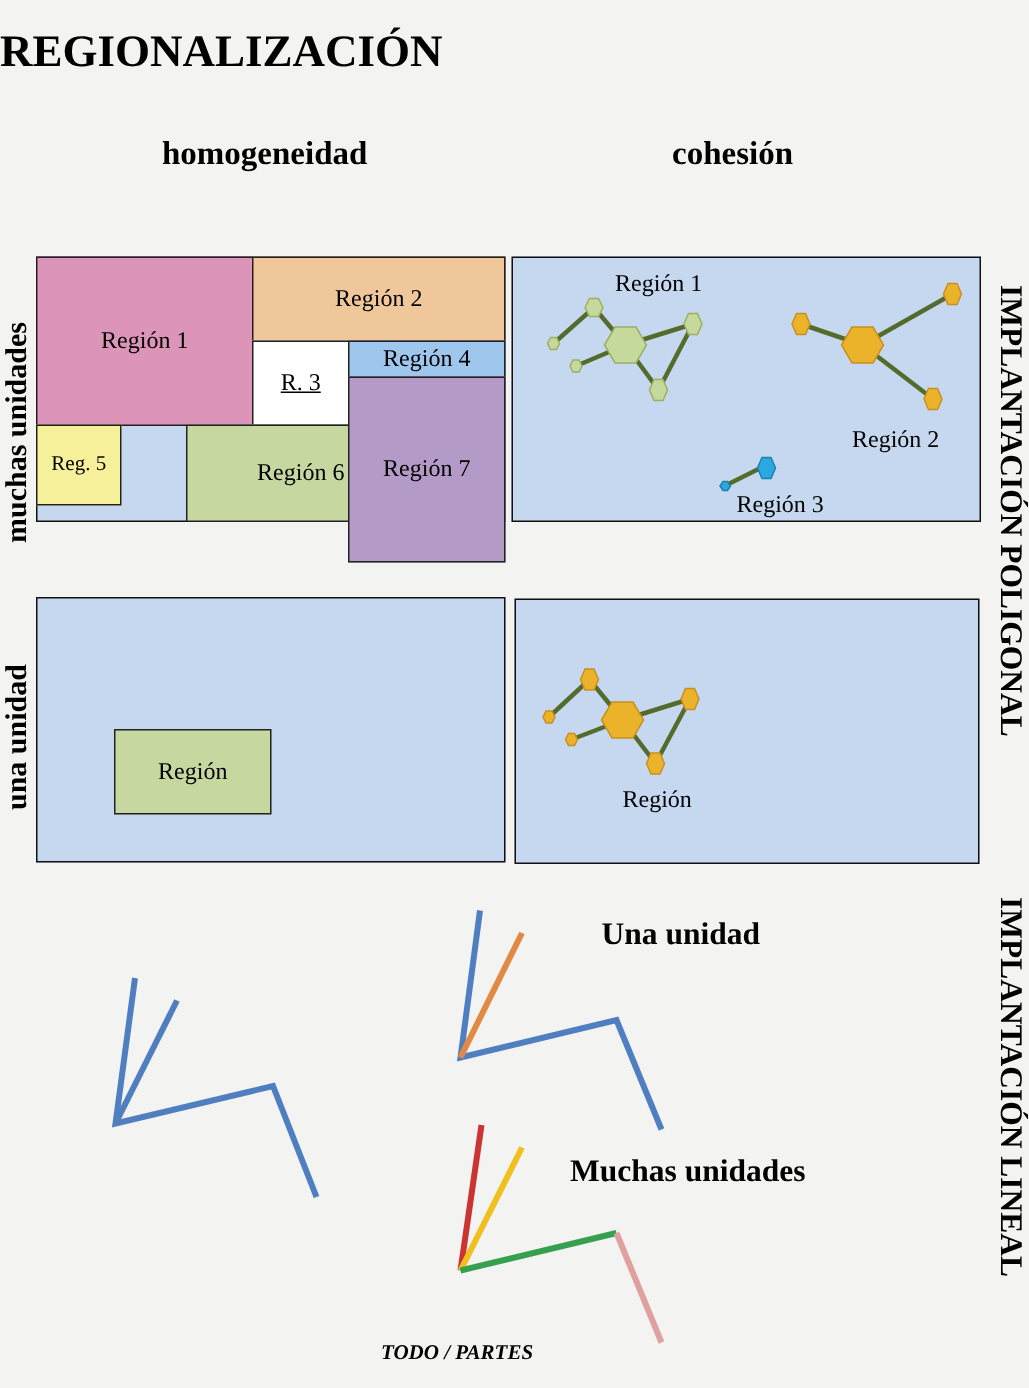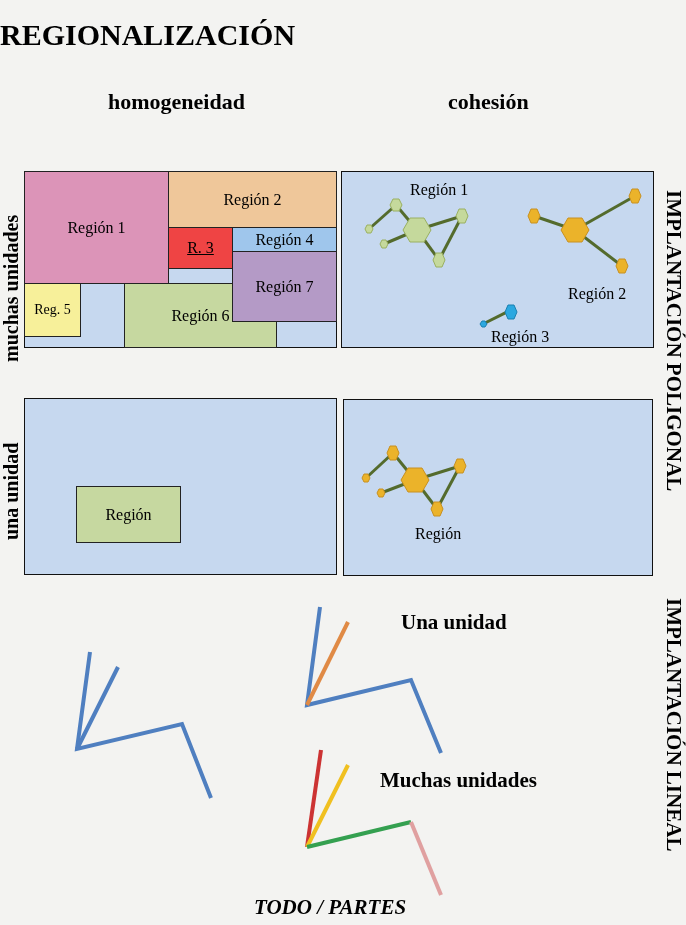--- a/index.html
+++ b/index.html
@@ -8,43 +8,43 @@
   .abs { position:absolute; }
   .title { left:0; width:686px; top:18px; text-align:left; font-size:30px; font-weight:bold; }
   .colh { font-size:22px; font-weight:bold; top:89px; }
   .vlabel { font-weight:bold; font-size:20px; white-space:nowrap; transform-origin:0 0; }
   .vlabel-left { transform:rotate(-90deg); }
   .vlabel-right { transform:rotate(90deg); }
   .box { border:1px solid #111; box-sizing:border-box; }
   .cell { position:absolute; border:1px solid #222; box-sizing:border-box; display:flex; align-items:center; justify-content:center; font-size:16px; }
   .lbl { font-size:16px; position:absolute; white-space:nowrap; }
   .bold-lbl { font-weight:bold; font-size:21px; position:absolute; white-space:nowrap; }
-  .ital { font-weight:bold; font-style:italic; font-size:21px; }
+  .ital { font-weight:bold; font-style:italic; font-size:14px; }
   svg { position:absolute; left:0; top:0; }
 </style>
 </head>
 <body>
 
 <div class="abs title">REGIONALIZACIÓN</div>
 <div class="abs colh" style="left:108px;">homogeneidad</div>
 <div class="abs colh" style="left:448px;">cohesión</div>
 
 <div class="abs vlabel vlabel-left" style="left:0px; top:362px;">muchas unidades</div>
 <div class="abs vlabel vlabel-left" style="left:0px; top:540px;">una unidad</div>
 <div class="abs vlabel vlabel-right" style="left:686px; top:190px; font-size:21px;">IMPLANTACIÓN POLIGONAL</div>
 <div class="abs vlabel vlabel-right" style="left:686px; top:598px; font-size:21px;">IMPLANTACIÓN LINEAL</div>
 
 <div class="abs box" style="left:24px; top:171px; width:313px; height:177px; background:#c6d8ef;">
   <div class="cell" style="left:-1px; top:-1px; width:145px; height:113px; background:#dc94b8;">Región 1</div>
   <div class="cell" style="left:143px; top:-1px; width:169px; height:57px; background:#efc79a;">Región 2</div>
-  <div class="cell" style="left:143px; top:55px; width:65px; height:42px; background:#ef4444;text-decoration:underline;">R. 3</div>
+  <div class="cell" style="left:143px; top:55px; width:65px; height:57px; background:#ffffff;text-decoration:underline;">R. 3</div>
   <div class="cell" style="left:207px; top:55px; width:105px; height:25px; background:#9fc6ec;">Región 4</div>
   <div class="cell" style="left:-1px; top:111px; width:57px; height:54px; background:#f7f09a; font-size:14px;">Reg. 5</div>
   <div class="cell" style="left:55px; top:111px; width:153px; height:65px; background:#c6d8a0;margin-left:44px;">Región 6</div>
-  <div class="cell" style="left:207px; top:79px; width:105px; height:71px; background:#b49ac6;text-align:center;">Región 7</div>
+  <div class="cell" style="left:207px; top:79px; width:105px; height:124px; background:#b49ac6;text-align:center;">Región 7</div>
 </div>
 
 <div class="abs box" style="left:341px; top:171px; width:313px; height:177px; background:#c6d8ef;">
   <svg width="313" height="177">
     <g stroke="#546b2c" stroke-width="3">
       <line x1="75" y1="58" x2="54" y2="33"></line>
         <line x1="54" y1="33" x2="27" y2="57"></line>
       <line x1="75" y1="58" x2="42" y2="72"></line>
         <line x1="75" y1="58" x2="120" y2="44"></line>
       <line x1="75" y1="58" x2="97" y2="88"></line>

